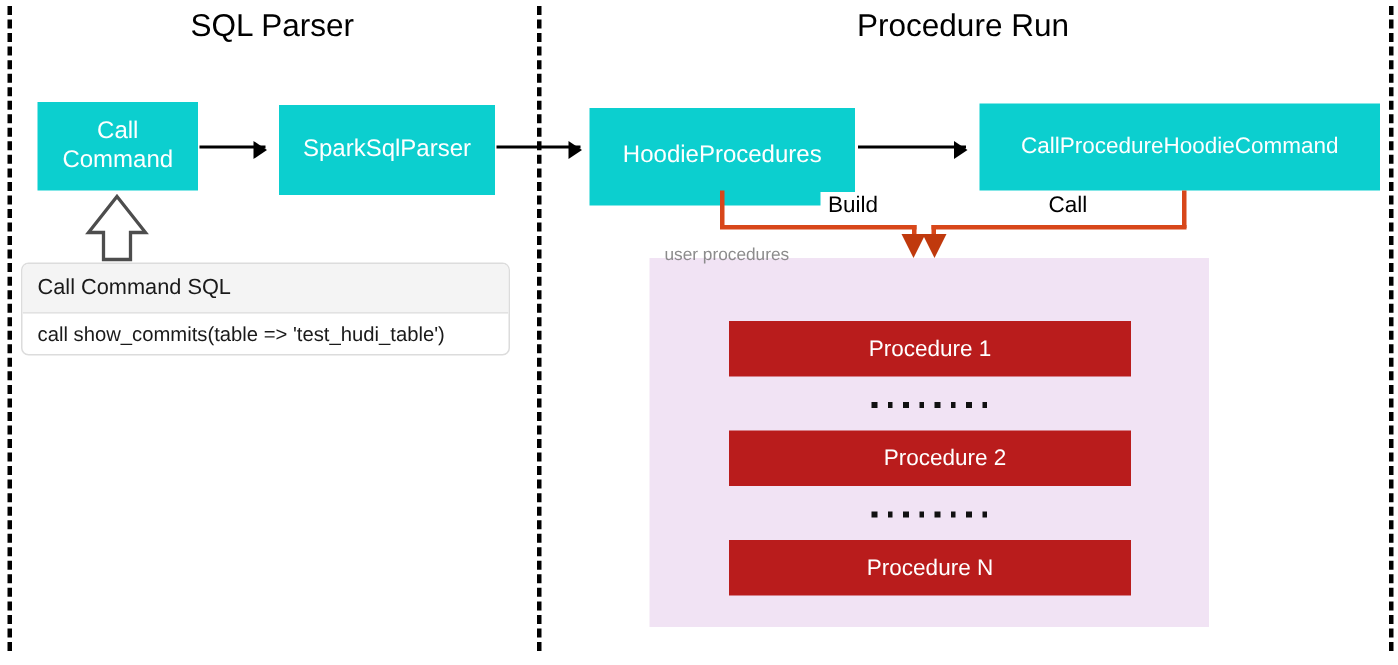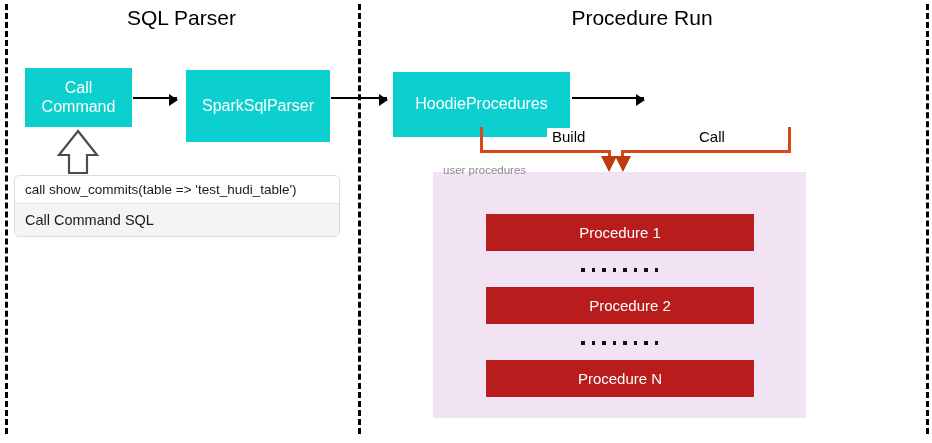--- a/index.html
+++ b/index.html
@@ -163,39 +163,40 @@
   <div class="section-title" style="left:358px; top:6px; width:568px;">Procedure Run</div>
   <div class="section-title" style="left:5px; top:6px; width:353px;">SQL Parser</div>
 
   <div class="tealbox" style="left:25px; top:68px; width:107px; height:59px; flex-direction:column;">
     <span>Call</span>
     <span>Command</span>
   </div>
 
   <div class="harrow" style="left:133px; top:97px; width:44px;"></div>
 
-  <div class="tealbox" style="left:186px; top:70px; width:144px; height:72px;">SparkSqlParser</div>
+  <div class="tealbox" style="left:186px; top:70px; width:144px; height:60px;">SparkSqlParser</div>
 
   <div class="harrow" style="left:331px; top:97px; width:56px;"></div>
 
   <div class="hollow-arrow" style="left:55px; top:129px;">
     <svg width="46" height="46" viewBox="0 0 46 46">
       <polygon points="23,2 42,26 32,26 32,44 14,44 14,26 4,26" fill="#ffffff" stroke="#4d4d4d" stroke-width="2.2"></polygon>
     </svg>
   </div>
 
   <div class="sqltable" style="left:14px; top:175px; width:326px;">
+    <div class="sqlrow header">Call Command SQL</div>
     <div class="sqlrow">call show_commits(table =&gt; 'test_hudi_table')</div>
-    <div class="sqlrow header">Call Command SQL</div>
   </div>
 
   <div class="tealbox" style="left:393px; top:72px; width:177px; height:65px;">HoodieProcedures</div>
 
   <div class="harrow" style="left:572px; top:97px; width:72px;"></div>
 
+  <div class="tealbox small" style="left:653px; top:69px; width:267px; height:58px;">CallProcedureHoodieCommand</div>
 
   <div class="ol ol-v" style="left:480px; top:127px; height:25px;"></div>
   <div class="ol ol-h" style="left:480px; top:150px; width:131px;"></div>
   <div class="ol ol-v" style="left:608px; top:150px; height:8px;"></div>
   <div class="oarrow" style="left:601px; top:156px;"></div>
   <div class="edge-label" style="left:547px; top:128px;">Build</div>
 
   <div class="ol ol-v" style="left:788px; top:127px; height:25px;"></div>
   <div class="ol ol-h" style="left:621px; top:150px; width:170px;"></div>
   <div class="ol ol-v" style="left:621px; top:150px; height:8px;"></div>

